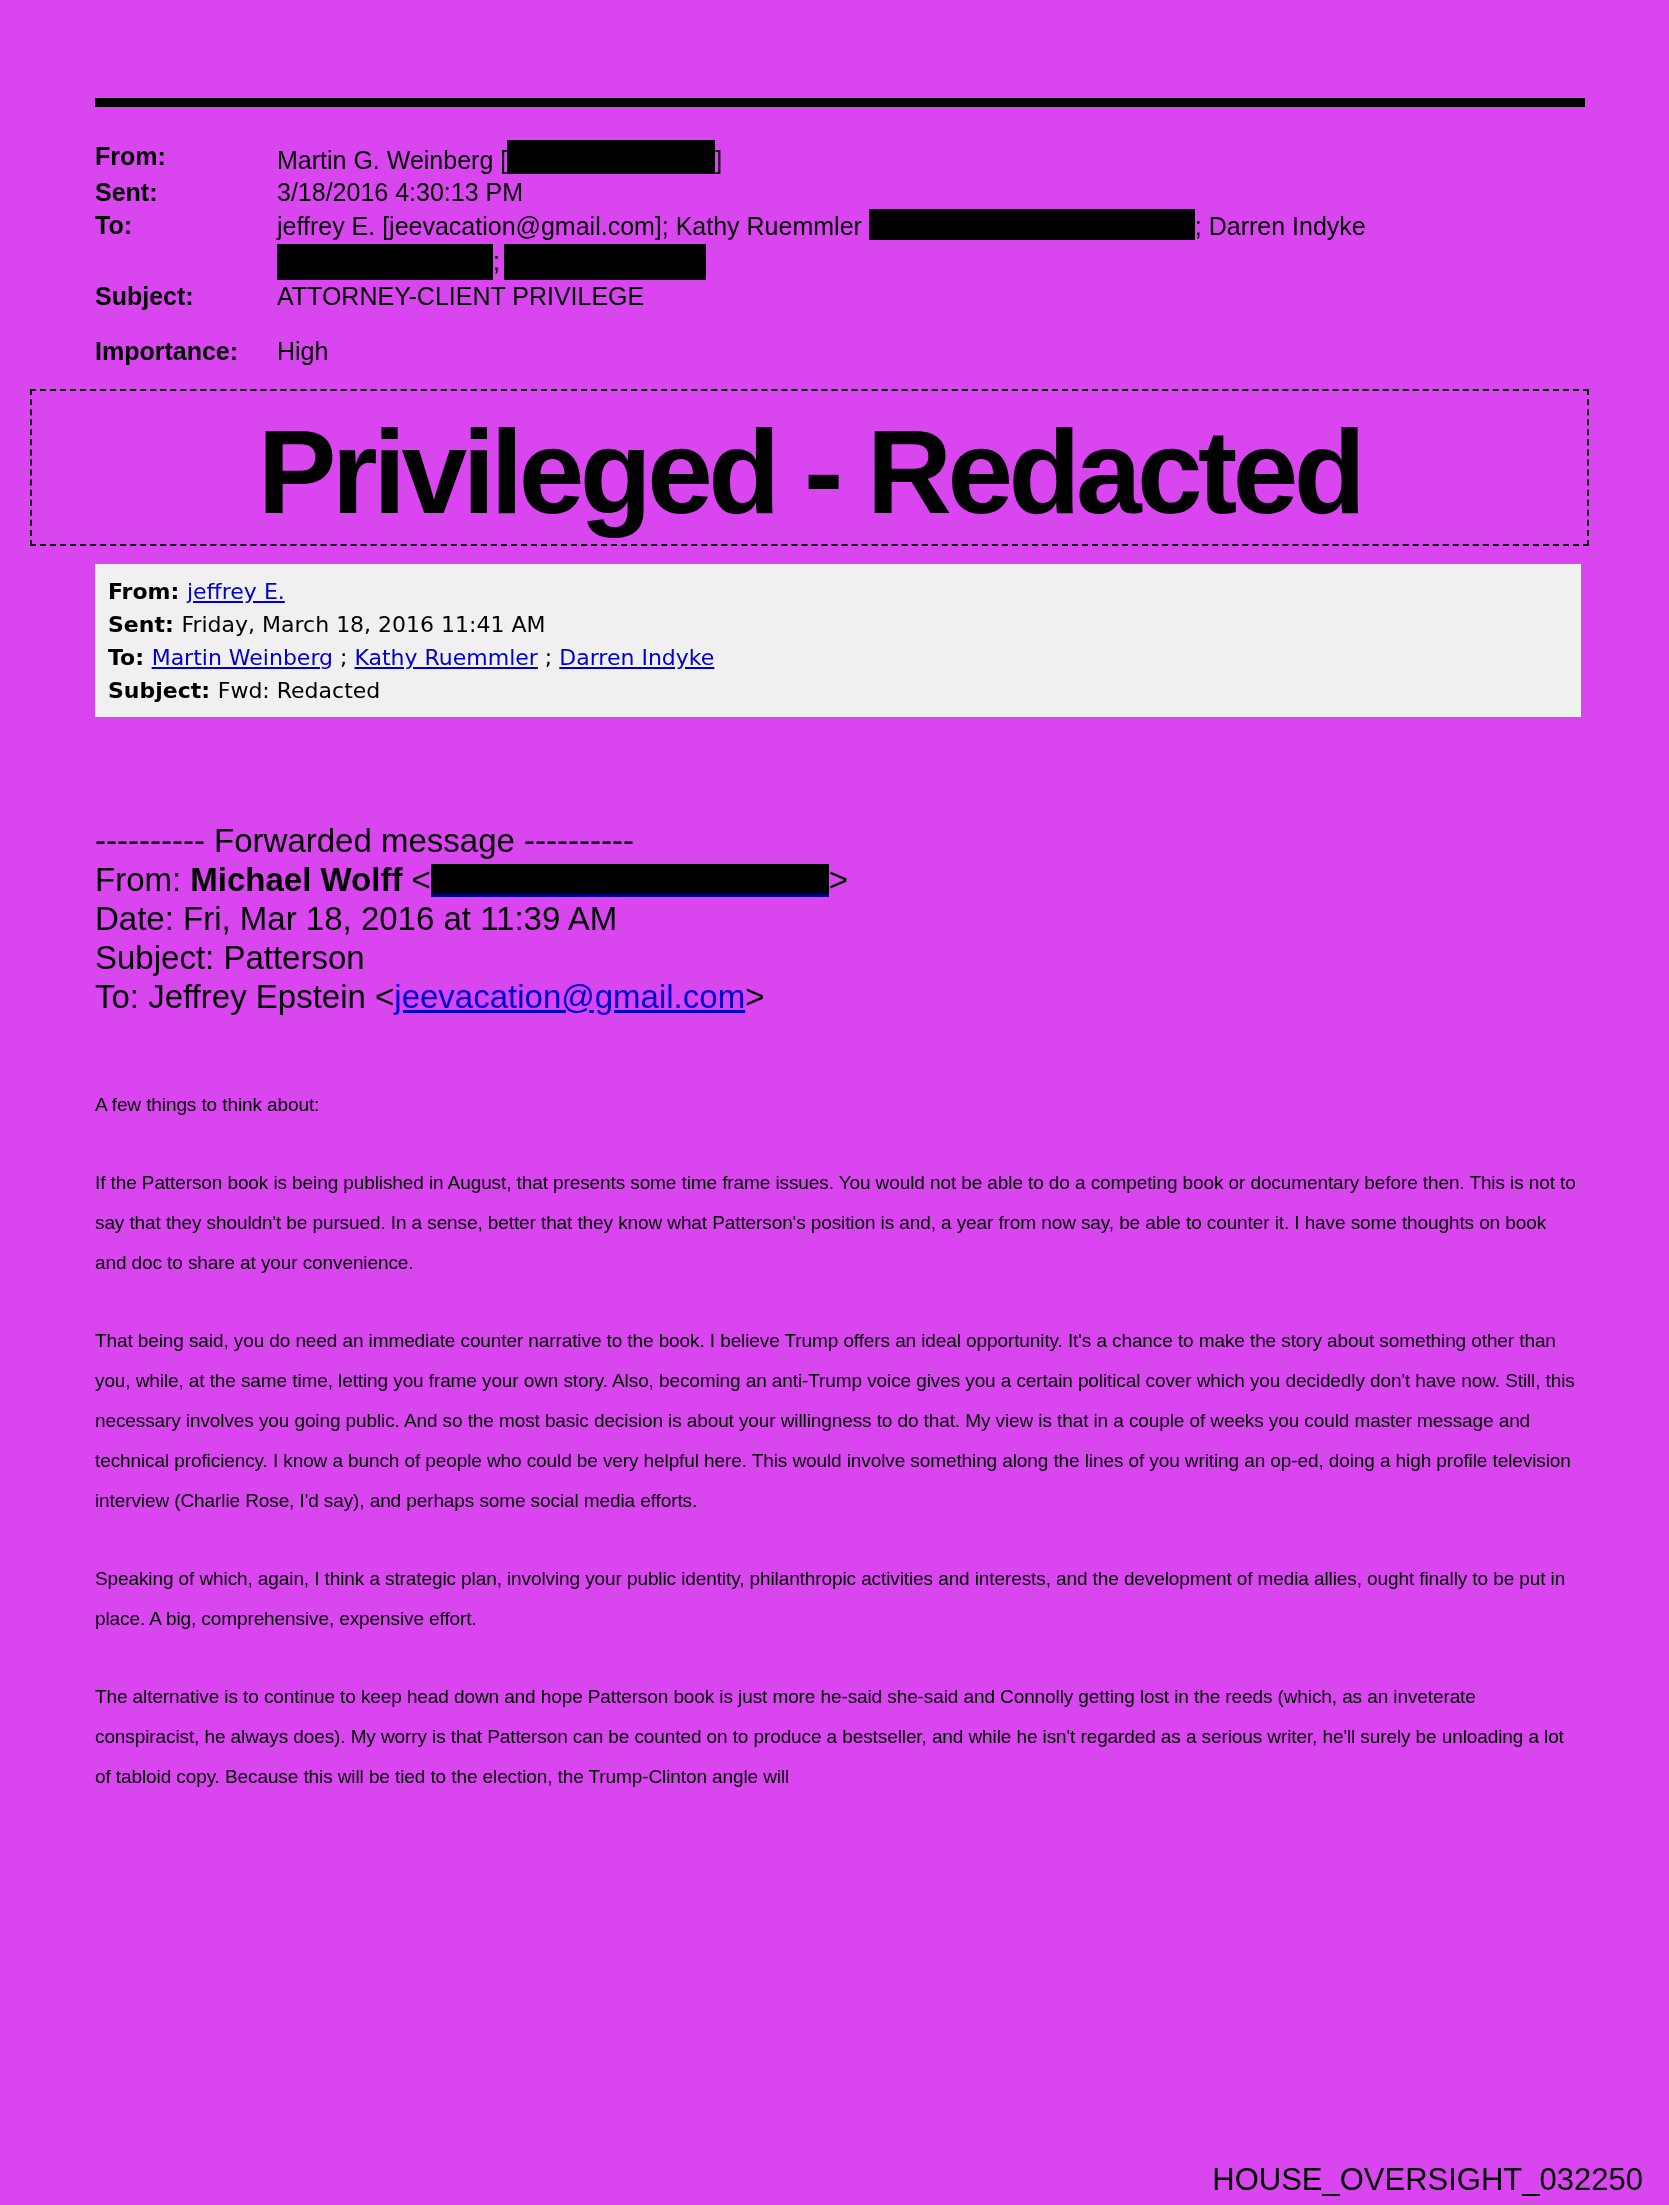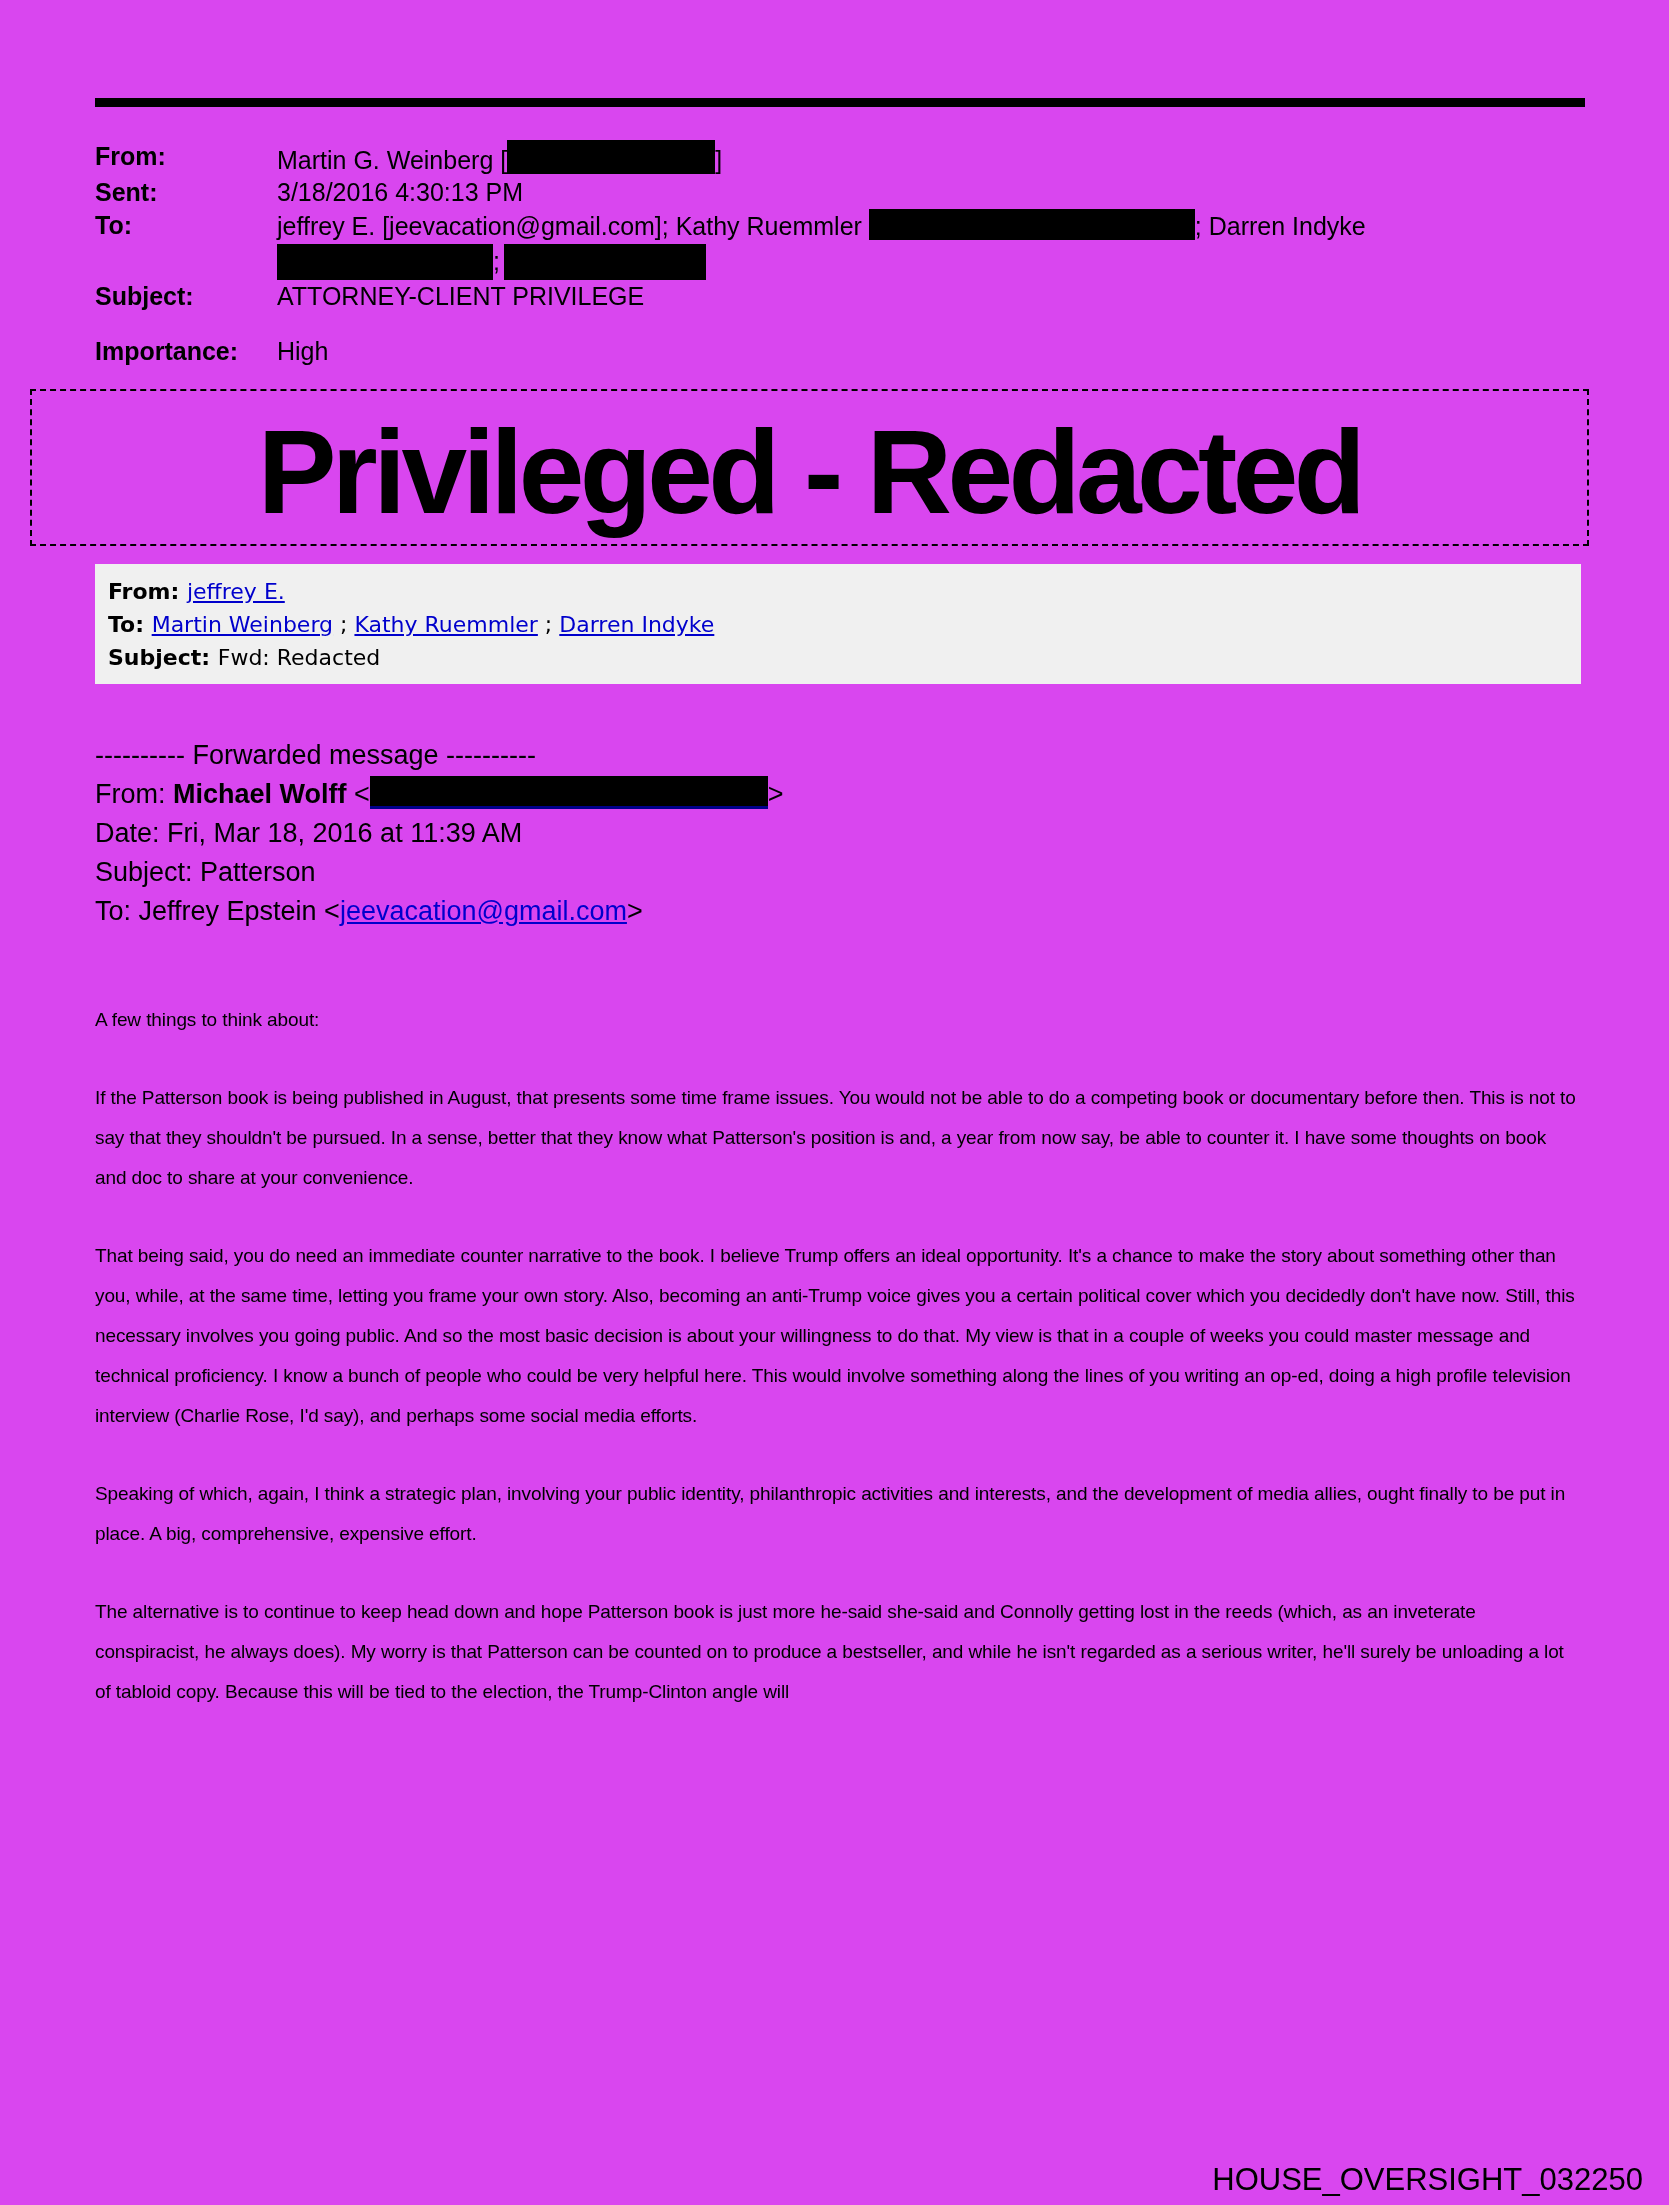--- a/index.html
+++ b/index.html
@@ -49,21 +49,21 @@
     margin-top:18.3px;width:1486px;box-sizing:border-box;
     background:#f0f0f0;
     padding:10.5px 6.5px 10.5px 13px;
     font-family:"DejaVu Sans", sans-serif;
     font-size:22px;line-height:33px;
   }
   .quoted b{font-weight:bold;}
   a.lnk, .lnk{color:#0000CC;text-decoration:underline;cursor:pointer;}
 
   
-  .fwd{margin-top:52px;font-size:27px;line-height:39px;}
+  .fwd{margin-top:104px;font-size:33px;line-height:39px;}
   .fwd .b{font-weight:bold;}
 
   
   .body-text{margin-top:69px;font-size:19px;line-height:40px;letter-spacing:-0.1px;}
   .body-text p{margin:0 0 38px 0;}
 
   
   .bates{
     position:absolute;right:26px;bottom:7px;
     font-size:31px;color:#000;
@@ -102,20 +102,21 @@
         <div class="hdr-value">High</div>
       </div>
     </div>
 
     <div class="banner">
       <div class="banner-text">Privileged - Redacted</div>
     </div>
 
     <div class="quoted">
       <div><b>From: </b><span class="lnk">jeffrey E.</span></div>
+      <div><b>Sent: </b><span>Friday, March 18, 2016 11:41 AM</span></div>
       <div><b>To: </b><span class="lnk">Martin Weinberg</span><span> ; </span><span class="lnk">Kathy Ruemmler</span><span> ; </span><span class="lnk">Darren Indyke</span></div>
       <div><b>Subject: </b><span>Fwd: Redacted</span></div>
     </div>
 
     <div class="fwd">
       <div>---------- Forwarded message ----------</div>
       <div><span>From: </span><span class="b">Michael Wolff</span><span> &lt;</span><span class="redact r-fwd-from"></span><span>&gt;</span></div>
       <div>Date: Fri, Mar 18, 2016 at 11:39 AM</div>
       <div>Subject: Patterson</div>
       <div><span>To: Jeffrey Epstein &lt;</span><span class="lnk">jeevacation@gmail.com</span><span>&gt;</span></div>

